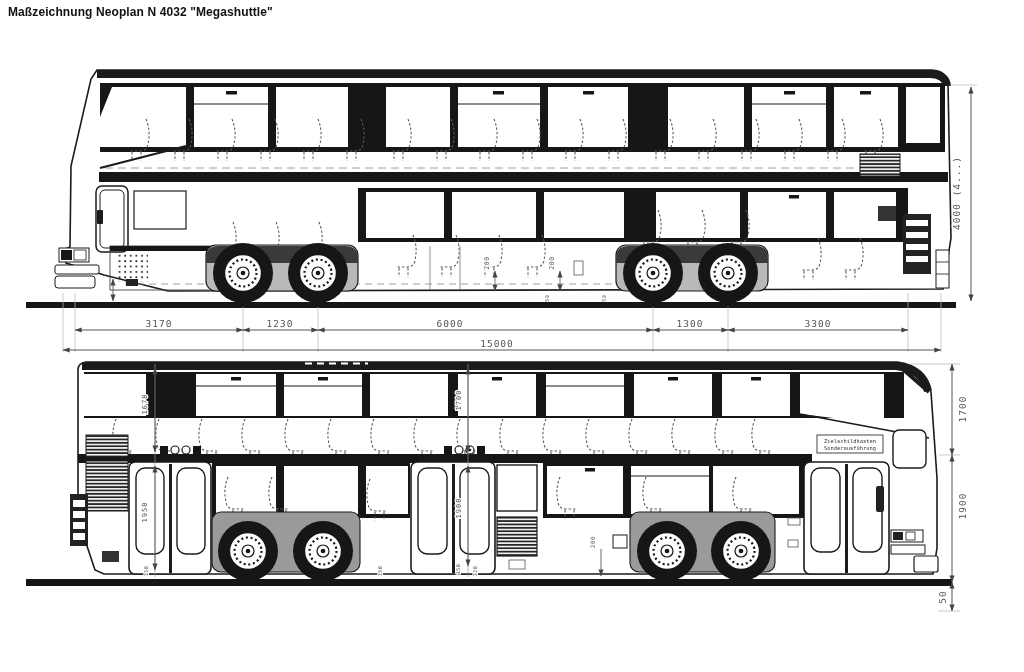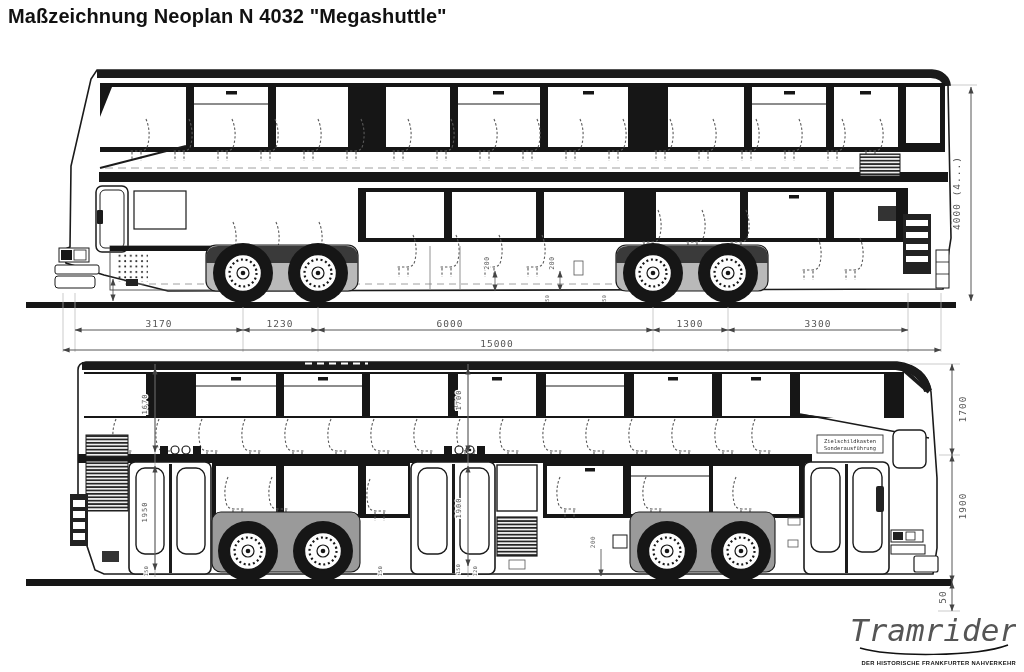--- a/index.html
+++ b/index.html
@@ -1,18 +1,18 @@
 <!DOCTYPE html>
 <html><head>
 <meta charset="utf-8">
 <style>
   html,body{margin:0;padding:0;background:#e8e8e8;}
   .page{position:relative;width:1024px;height:672px;background:#ffffff;overflow:hidden;
         font-family:"Liberation Sans",sans-serif;}
-  .title{position:absolute;left:8px;top:5px;font-size:20px;font-weight:bold;color:#111;
+  .title{position:absolute;left:8px;top:5px;font-size:12px;font-weight:bold;color:#111;
          letter-spacing:0.1px;}
   svg text{font-family:"DejaVu Sans Mono",monospace;fill:#555;}
   .dimtxt{paint-order:stroke;stroke:#ffffff;stroke-width:2.6px;letter-spacing:1px;}
   .tinytxt{paint-order:stroke;stroke:#ffffff;stroke-width:2px;letter-spacing:0.5px;}
   .signtxt{font-family:"DejaVu Sans Mono",monospace;fill:#333;letter-spacing:0px;}
   .logo{position:absolute;right:8px;bottom:6px;width:170px;text-align:right;color:#111;}
   .logo-caption{font-size:5.8px;font-weight:bold;letter-spacing:0.35px;color:#111;
                 font-family:"Liberation Sans",sans-serif;margin-top:-2px;}
 </style>
 </head>
@@ -418,20 +418,13 @@
         <line x1="952" y1="455" x2="952" y2="582" marker-start="url(#arr)" marker-end="url(#arr)"></line>
         <line x1="952" y1="582" x2="952" y2="611" marker-start="url(#arr)" marker-end="url(#arr)"></line>
       </g>
       <text class="dimtxt" font-size="9.5" text-anchor="middle" transform="rotate(-90 966 409)" x="966" y="409">1700</text>
       <text class="dimtxt" font-size="9.5" text-anchor="middle" transform="rotate(-90 966 506)" x="966" y="506">1900</text>
       <text class="dimtxt" font-size="9.5" text-anchor="middle" transform="rotate(-90 946 597)" x="946" y="597">50</text>
     </g>
   </svg>
 
   
-  <div class="logo">
-    <svg width="170" height="50" viewBox="0 0 170 50">
-      <text x="88" y="33" text-anchor="middle" font-family="DejaVu Serif, serif" font-style="italic" font-size="31" fill="#111">Tramrider</text>
-      <path d="M14 40 C 45 49, 130 49, 162 37" stroke="#111" fill="none" stroke-width="1.5"></path>
-    </svg>
-    <div class="logo-caption">DER HISTORISCHE FRANKFURTER NAHVERKEHR</div>
-  </div>
 </div>
 
 </body></html>

